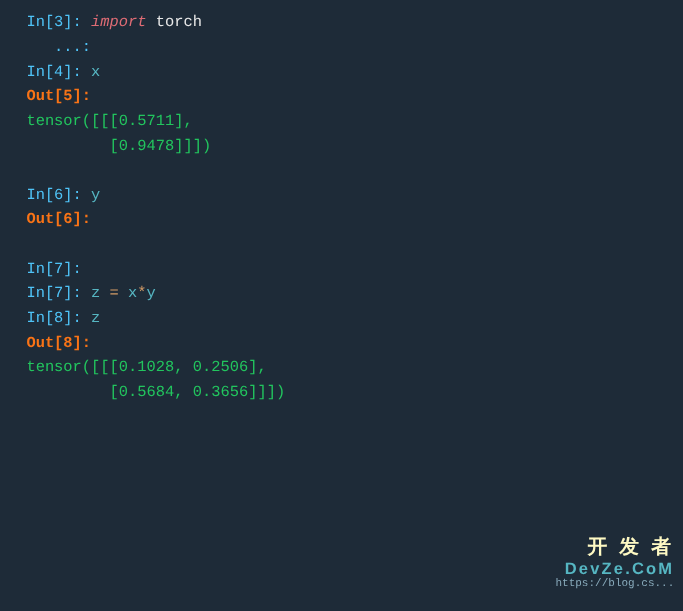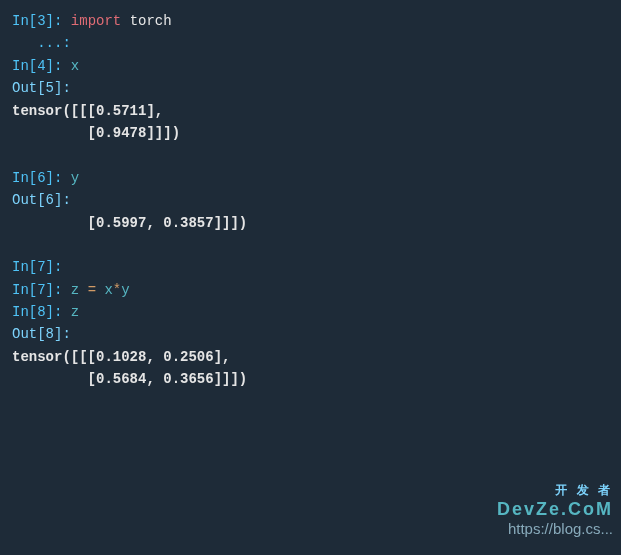--- a/index.html
+++ b/index.html
@@ -12,79 +12,80 @@
       width: 621px;
       height: 555px;
       background-color: #1e2b38;
       font-family: 'Courier New', Courier, monospace;
       font-size: 14px;
       overflow: hidden;
       position: relative;
     }
 
     .code-block {
-      padding: 10px 12px;
+      padding: 10px 24px;
       line-height: 1.6;
       color: #c8d8e8;
     }
 
     .line {
       display: flex;
       flex-wrap: wrap;
       white-space: pre;
     }
 
     .prompt-in {
       color: #4fc3f7;
     }
 
     .prompt-out {
-      color: #7dd3fc;
+      color: #f97316;
+      font-weight: bold;
     }
 
     .prompt-cont {
       color: #4fc3f7;
     }
 
     .kw-import {
       color: #e06c75;
+      font-style: italic;
     }
 
     .kw-torch {
       color: #e8e8e8;
     }
 
     .var-name {
       color: #56b6c2;
     }
 
     .func-call {
       color: #e8e8e8;
     }
 
     .operator {
       color: #d19a66;
     }
 
     .output-text {
-      color: #e5e5e5;
-      font-weight: bold;
+      color: #22c55e;
     }
 
     .wm-top {
-      color: #7dd3fc;
-      font-size: 12px;
+      color: #fef9c3;
+      font-size: 18px;
       font-family: Arial, sans-serif;
       font-weight: bold;
       letter-spacing: 3px;
     }
 
     .wm-bottom {
       color: #56b6c2;
-      font-size: 18px;
+      font-size: 15px;
       font-family: Arial, sans-serif;
       font-weight: bold;
       letter-spacing: 2px;
     }
 
     .watermark-block {
       position: absolute;
       bottom: 18px;
       right: 8px;
       text-align: right;
@@ -125,23 +126,20 @@
 
   <div class="line">
     <span class="prompt-in">In[6]:</span>
     <span>&nbsp;<span class="var-name">y</span></span>
   </div>
 
   <div class="line">
     <span class="prompt-out">Out[6]:</span>
   </div>
 
-  <div class="line">
-    <span class="output-text">&nbsp;&nbsp;&nbsp;&nbsp;&nbsp;&nbsp;&nbsp;&nbsp;&nbsp;[0.5997, 0.3857]]])</span>
-  </div>
 
   <div class="line">&nbsp;</div>
 
   <div class="line">
     <span class="prompt-in">In[7]:</span>
   </div>
 
   <div class="line">
     <span class="prompt-in">In[7]:</span>
     <span>&nbsp;<span class="var-name">z</span> <span class="operator">=</span> <span class="var-name">x</span><span class="operator">*</span><span class="var-name">y</span></span>
@@ -161,14 +159,14 @@
   </div>
   <div class="line">
     <span class="output-text">&nbsp;&nbsp;&nbsp;&nbsp;&nbsp;&nbsp;&nbsp;&nbsp;&nbsp;[0.5684, 0.3656]]])</span>
   </div>
 
 </div>
 
 <div class="watermark-block">
   <div class="wm-top">开 发 者</div>
   <div class="wm-bottom">DevZe.CoM</div>
-  <div style="color:#8ab; font-size:15px; font-family:Liberation Sans, sans-serif;">https://blog.cs...</div>
+  <div style="color:#8ab; font-size:10px; font-family:Liberation Mono, monospace;">https://blog.cs...</div>
 </div>
 
 </body></html>

